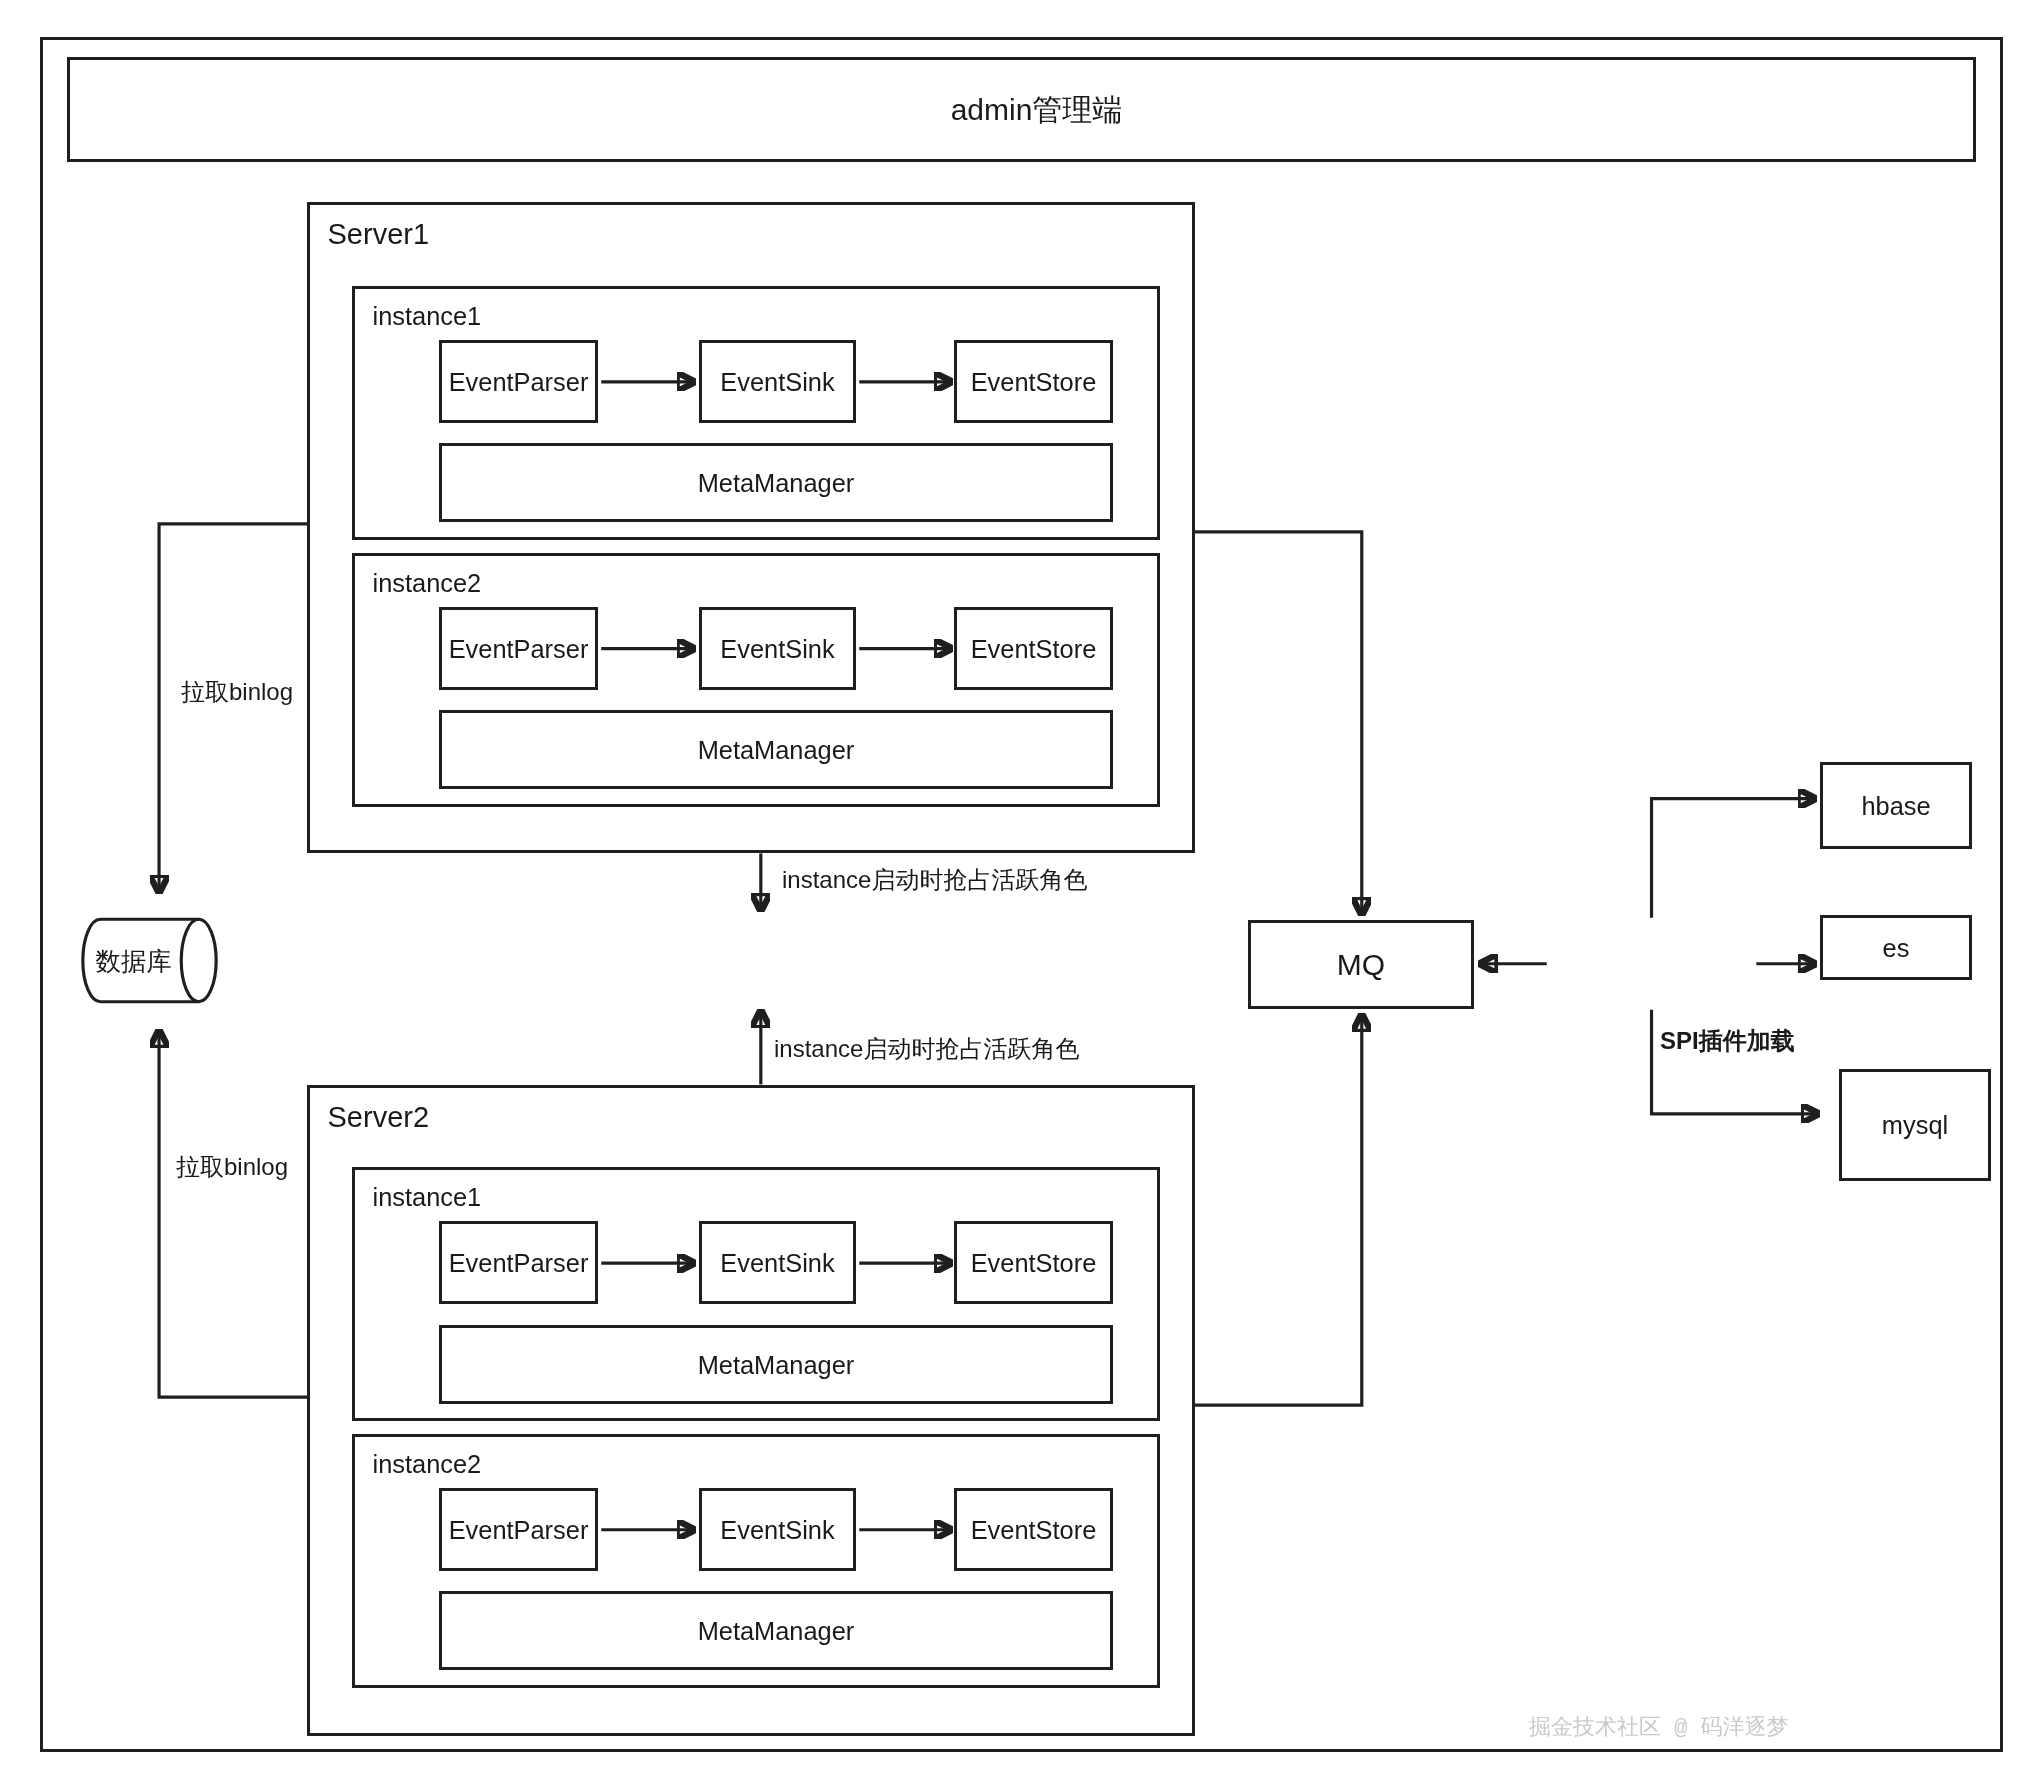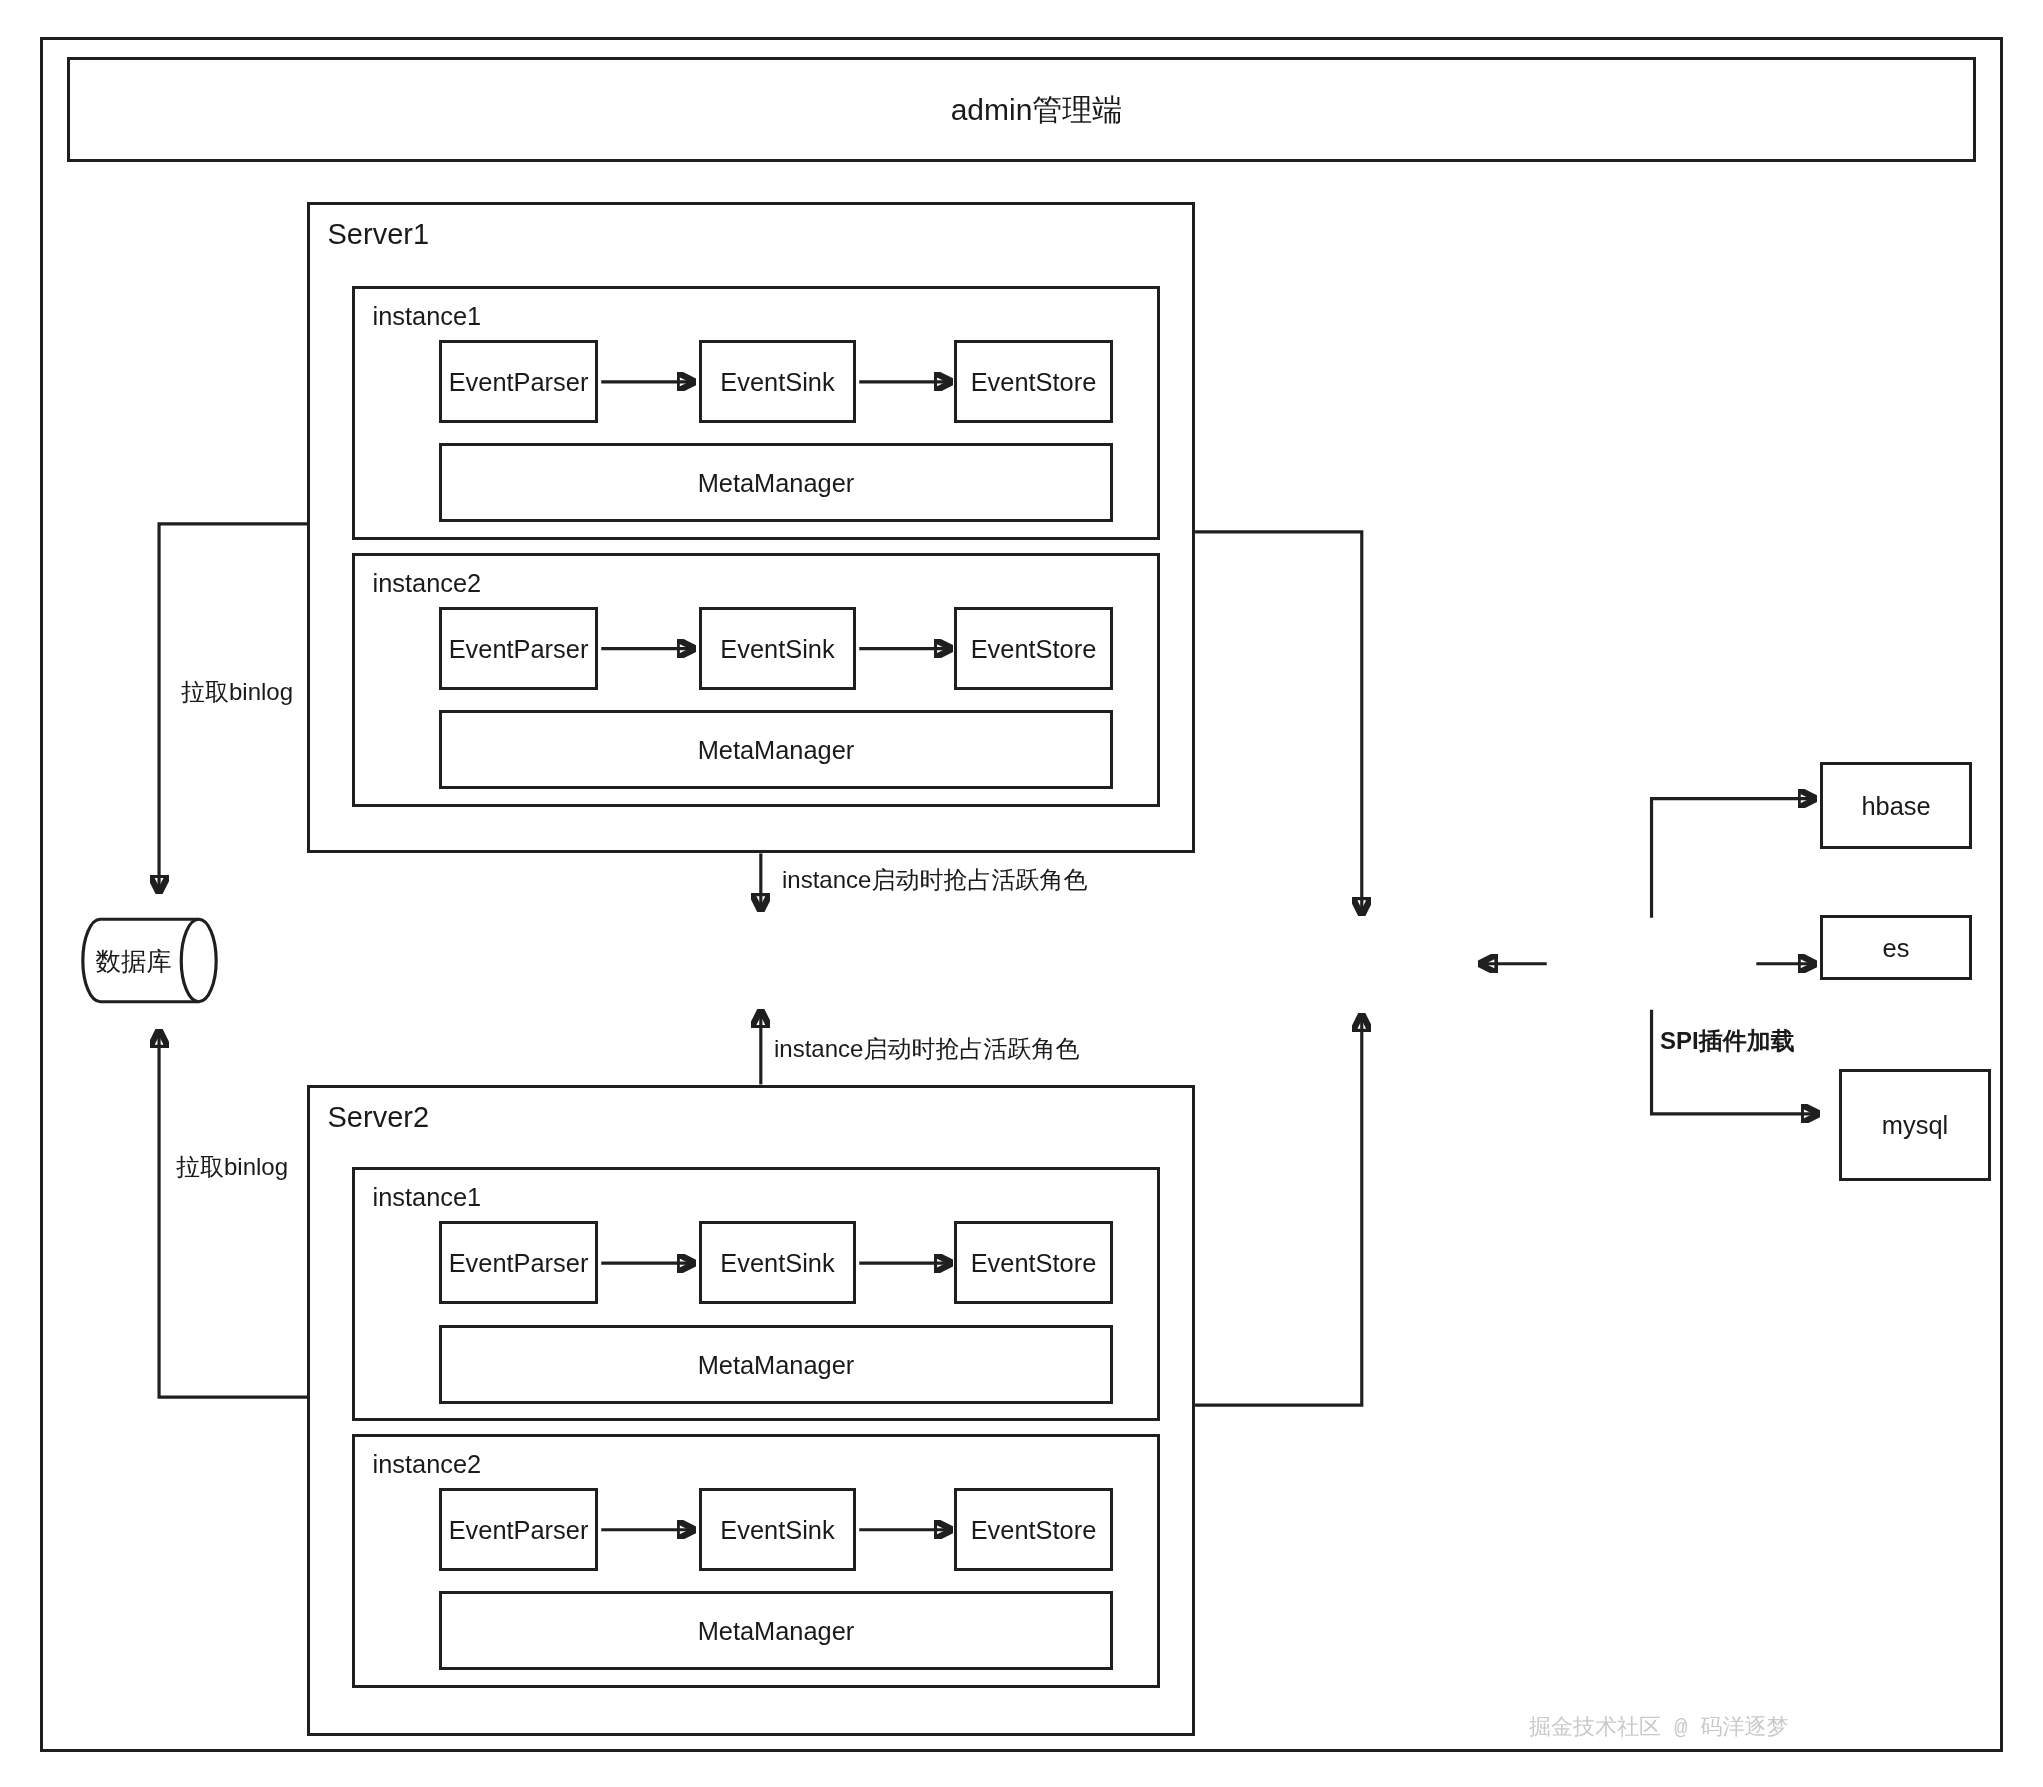--- a/index.html
+++ b/index.html
@@ -156,20 +156,23 @@
     <span class="center-label fs-node">EventSink</span>
   </div>
   <div class="box" style="left:954px; top:1488px; width:159px; height:83px;">
     <span class="center-label fs-node">EventStore</span>
   </div>
   <div class="box" style="left:439px; top:1591px; width:674px; height:79px;">
     <span class="center-label fs-node">MetaManager</span>
   </div>
 
 
+  <div class="box" style="left:1248px; top:920px; width:226px; height:89px;">
+    <span class="center-label fs-big">MQ</span>
+  </div>
 
 
   <div class="box" style="left:1820px; top:762px; width:152px; height:87px;">
     <span class="center-label fs-node">hbase</span>
   </div>
   <div class="box" style="left:1820px; top:915px; width:152px; height:65px;">
     <span class="center-label fs-node">es</span>
   </div>
   <div class="box" style="left:1823px; top:1069px; width:152px; height:112px;margin-left:16px;">
     <span class="center-label fs-node">mysql</span>

